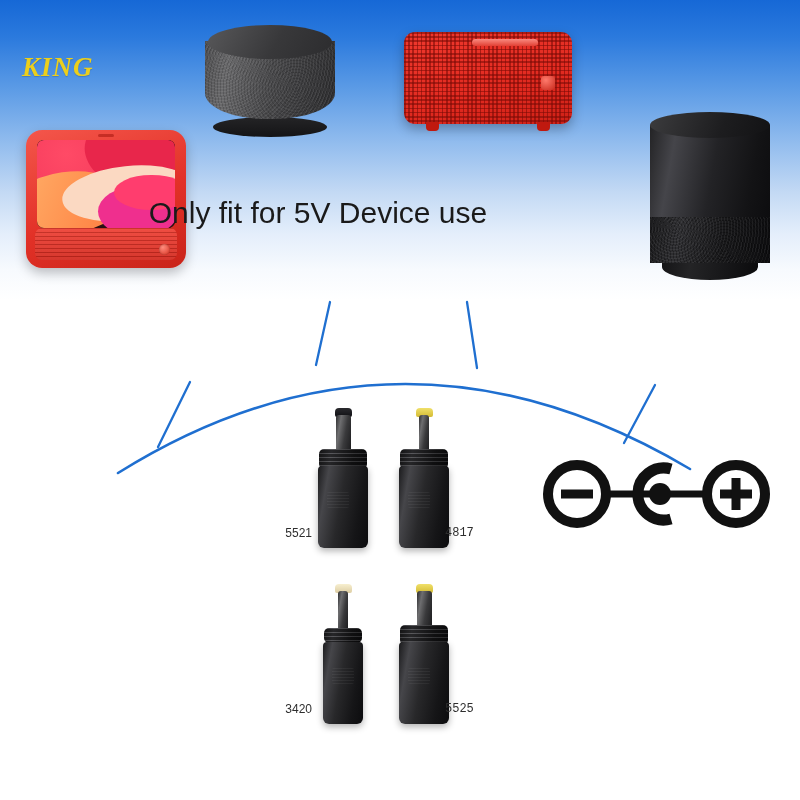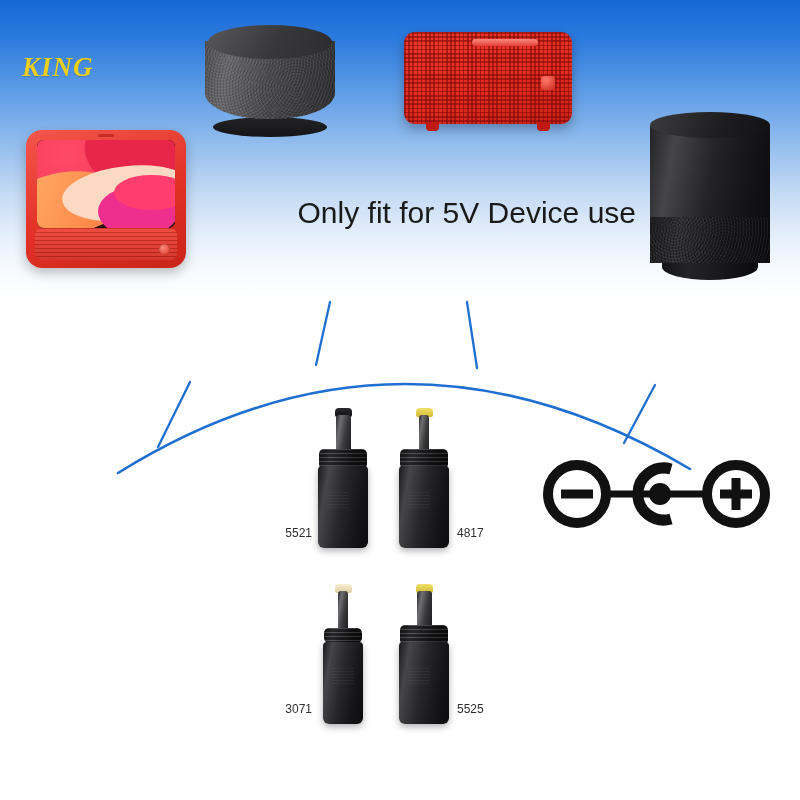--- a/index.html
+++ b/index.html
@@ -23,21 +23,21 @@
     text-shadow:0 1px 1px rgba(0,0,0,.18);
     opacity:.95;
   }
 
   
   .headline{
     position:absolute;text-align:center;color:#1a1a1a;
     font-family:"Liberation Sans",sans-serif;font-weight:400;
     white-space:nowrap;
   }
-  #txt-fit{left:0;width:636px;top:196px;font-size:30px;text-align:right;}
+  #txt-fit{left:0;width:636px;top:196px;font-size:30px;}
   #txt-out{left:0;width:800px;top:354px;font-size:29px;}
   #txt-in {left:0;width:800px;top:756px;font-size:30px;}
 
   
   .arcsvg{position:absolute;left:0;top:255px;width:800px;height:240px;}
 
   
   
   .display{
     position:absolute;left:26px;top:130px;width:160px;height:138px;
@@ -166,21 +166,21 @@
   }
   .adapter .shell.narrow{left:7px;width:40px;}
   .adapter .shell::after{
     content:"";position:absolute;left:9px;top:26px;width:22px;height:16px;
     background:repeating-linear-gradient(to bottom,rgba(255,255,255,.05) 0 1px,transparent 1px 3px);
     border-radius:2px;
   }
   .adapter .label{
     position:absolute;top:118px;font-size:12px;color:#2e2e2e;font-family:"Liberation Sans",sans-serif;
   }
-  .label.left{right:58px;} .label.right{left:60px;}
+  .label.left{right:58px;} .label.right{left:48px;font-family:Liberation Mono, monospace;}
 
   
   .polarity{position:absolute;left:538px;top:455px;width:236px;height:78px;}
 </style>
 </head>
 <body>
 
 <div id="stage">
 
   <div class="sky"></div>
@@ -245,21 +245,21 @@
     <div class="collar"></div>
     <div class="shell"></div>
     <div class="label right">4817</div>
   </div>
 
   <div class="adapter" style="left:316px;top:584px;">
     <div class="tipcap" style="background:linear-gradient(180deg,#f7efd0,#ddcda2);"></div>
     <div class="pin thin"></div>
     <div class="collar small"></div>
     <div class="shell narrow"></div>
-    <div class="label left">3071</div>
+    <div class="label left">3420</div>
   </div>
 
   <div class="adapter" style="left:397px;top:584px;">
     <div class="tipcap" style="background:linear-gradient(180deg,#f0e06a,#d4bb33);"></div>
     <div class="pin"></div>
     <div class="collar"></div>
     <div class="shell"></div>
     <div class="label right">5525</div>
   </div>
 

